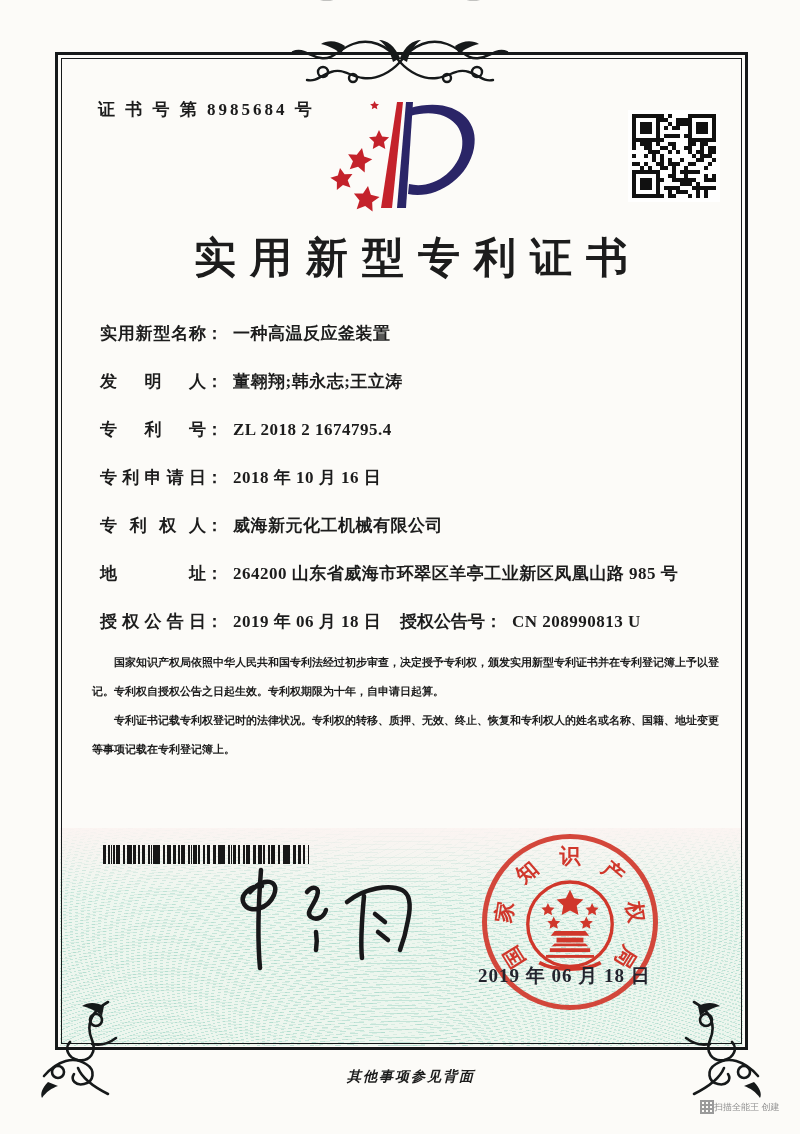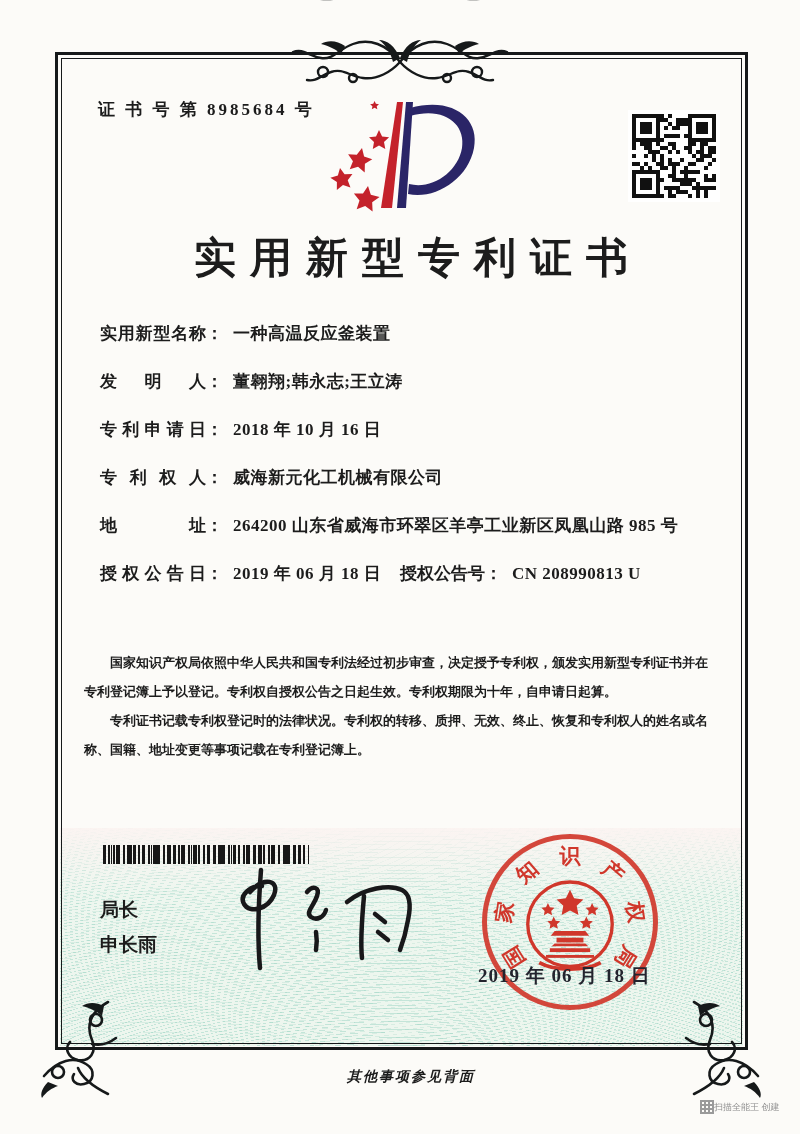--- a/index.html
+++ b/index.html
@@ -28,21 +28,21 @@
   .title{position:absolute;left:0;top:230px;width:100%;text-align:center;
     font-size:42px;font-weight:700;letter-spacing:14px;text-indent:14px;}
   
   .fields{position:absolute;left:100px;top:322px;width:630px;}
   .field-row{height:48px;font-size:17px;font-weight:700;white-space:nowrap;position:relative;}
   .flabel{display:inline-block;width:106px;text-align:justify;text-align-last:justify;vertical-align:top;}
   .fcolon{display:inline-block;margin-right:10px;}
   .fvalue{letter-spacing:.5px;}
   .grant-no-pair{position:absolute;left:300px;top:0;}
   
-  .body-text{position:absolute;left:84px;top:648px;width:632px;font-size:13px;line-height:29px;}
+  .body-text{position:absolute;left:92px;top:648px;width:632px;font-size:11px;line-height:29px;}
   .body-text p{margin:0;text-indent:2em;font-weight:600;}
   
   .barcode{position:absolute;left:103px;top:845px;width:206px;height:19px;z-index:2;
     background-image:
       repeating-linear-gradient(90deg,#171717 0 2px,transparent 2px 5px),
       repeating-linear-gradient(90deg,#171717 0 1px,transparent 1px 8px),
       repeating-linear-gradient(90deg,#171717 0 3px,transparent 3px 13px);}
   
   .guilloche{position:absolute;left:60px;top:828px;width:683px;height:218px;z-index:0;
     background-color:var(--guilloche-bg,#edf6ee);
@@ -272,20 +272,23 @@
   <div class="title">实用新型专利证书</div>
 
   <div class="fields">
     <div class="field-row">
       <span class="flabel">实用新型名称</span><span class="fcolon">：</span><span class="fvalue">一种高温反应釜装置</span>
     </div>
     <div class="field-row">
       <span class="flabel">发明人</span><span class="fcolon">：</span><span class="fvalue">董翱翔;韩永志;王立涛</span>
     </div>
     <div class="field-row">
+      <span class="flabel">专利号</span><span class="fcolon">：</span><span class="fvalue">ZL 2018 2 1674795.4</span>
+    </div>
+    <div class="field-row">
       <span class="flabel">专利申请日</span><span class="fcolon">：</span><span class="fvalue">2018 年 10 月 16 日</span>
     </div>
     <div class="field-row">
       <span class="flabel">专利权人</span><span class="fcolon">：</span><span class="fvalue">威海新元化工机械有限公司</span>
     </div>
     <div class="field-row">
       <span class="flabel">地址</span><span class="fcolon">：</span><span class="fvalue">264200 山东省威海市环翠区羊亭工业新区凤凰山路 985 号</span>
     </div>
     <div class="field-row">
       <span class="flabel">授权公告日</span><span class="fcolon">：</span><span class="fvalue">2019 年 06 月 18 日</span>
@@ -295,24 +298,20 @@
     </div>
   </div>
 
   <div class="body-text">
     <p>国家知识产权局依照中华人民共和国专利法经过初步审查，决定授予专利权，颁发实用新型专利证书并在专利登记簿上予以登记。专利权自授权公告之日起生效。专利权期限为十年，自申请日起算。</p>
     <p>专利证书记载专利权登记时的法律状况。专利权的转移、质押、无效、终止、恢复和专利权人的姓名或名称、国籍、地址变更等事项记载在专利登记簿上。</p>
   </div>
 
   <div class="barcode"></div>
 
-  <div class="commissioner">
-    <div>局长</div>
-    <div>申长雨</div>
-  </div>
 
   <svg class="signature" viewBox="0 0 215 120">
     <path d="M38,30 C52,14 68,18 62,33 C56,47 38,52 32,42 C27,33 38,24 50,24"></path>
     <path d="M49,8 C47,34 45,74 48,106"></path>
     <path d="M95,30 C101,23 108,25 105,34 C102,44 93,50 99,55 C105,59 112,55 114,48"></path>
     <path d="M104,70 C105,76 105,82 104,88"></path>
     <path d="M135,40 C152,26 178,22 190,28 C198,32 199,44 196,58 C194,70 191,80 188,88"></path>
     <path d="M152,34 C150,56 148,78 150,96"></path>
     <path d="M163,52 l10,8"></path>
     <path d="M166,70 l10,8"></path>

